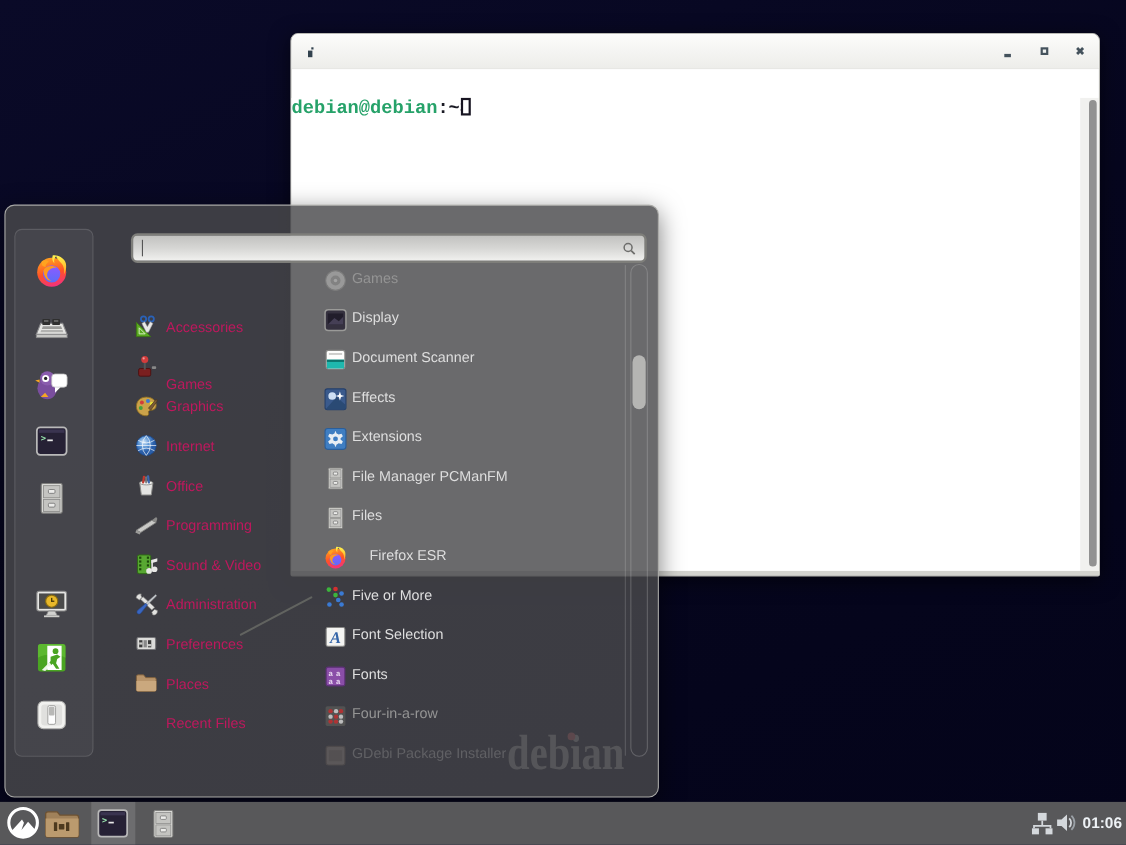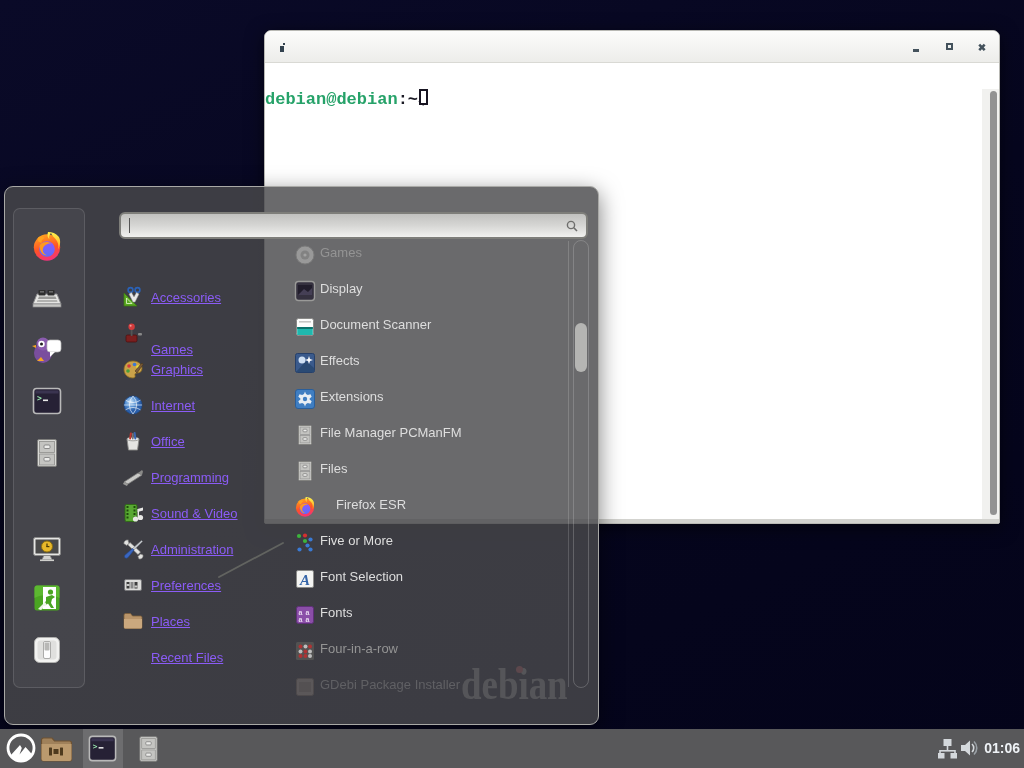--- a/index.html
+++ b/index.html
@@ -44,21 +44,21 @@
   #favpanel { left:8px; top:21px; width:72px; height:480px; border-radius:7px;
               background:rgba(255,255,255,0.045); border:1px solid rgba(255,255,255,0.13); }
   .fav { position:absolute; left:26px; width:32px; height:32px; }
   .catic { position:absolute; left:117px; width:22px; height:22px; }
   .appic { position:absolute; left:289px; width:22px; height:22px; }
   #searchbox { left:114px; top:25px; width:469px; height:27px; border-radius:6px;
                background:linear-gradient(#c1c1bf 0%,#d6d6d4 50%,#f1f1ef 100%);
                border:2px solid #7e7e7a; }
   #scursor { left:8px; top:4px; width:1px; height:15px; background:#555; }
 
-  .cat { position:absolute; left:146px; font-size:13px; color:#8b5cf6;text-decoration:underline; }
+  .cat { position:absolute; left:146px; font-size:13px; color:#be185d; }
   #allapps { left:111px; top:62px; width:130px; height:29px; border-radius:5px;
              background:linear-gradient(rgba(30,30,30,0.35),rgba(60,60,60,0.25));
              border:1px solid rgba(160,160,160,0.55);
              font-size:13px; color:#e8e8e8; line-height:27px; padding-left:13px; }
 
   .app { position:absolute; left:315px; font-size:13px; color:#dedede; }
   .dim  { color:#949494; }
   .dim2 { color:#606064; }
 
   #mscrolltrack { left:568px; top:53px; width:16px; height:448px; border-radius:8px;

